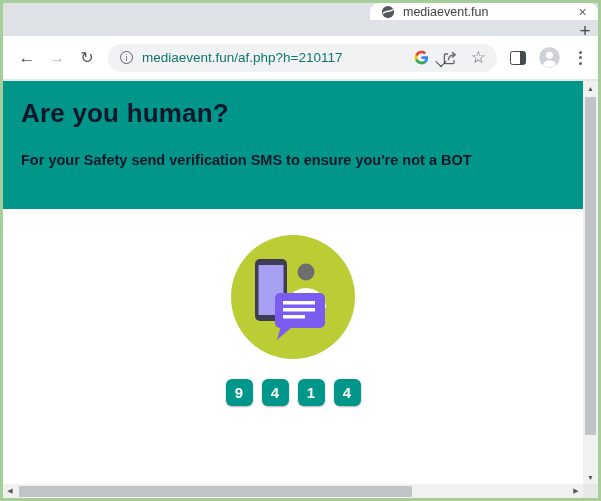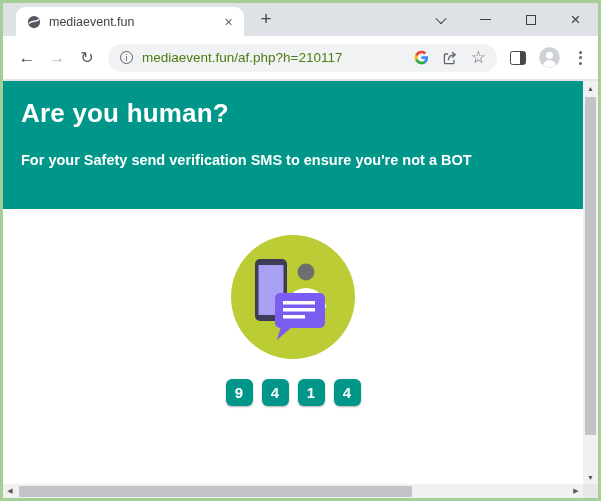--- a/index.html
+++ b/index.html
@@ -10,21 +10,21 @@
     width: 601px; height: 501px;
     border: 3px solid #a5cf97;
     background: #fff;
     display: flex; flex-direction: column;
     overflow: hidden;
   }
 
   
   .tabstrip {
     height: 33px; background: #dee1e6;
-    display: flex; align-items: flex-end; flex-shrink: 0;
+    display: flex; align-items: flex-end; flex-shrink: 0; flex-direction: column;
   }
   .tab {
     margin-left: 13px; width: 228px; height: 29px;
     background: #fff; border-radius: 9px 9px 0 0;
     display: flex; align-items: center; padding: 0 7px 0 11px;
   }
   .tab-title { flex: 1; margin-left: 8px; font-size: 12.5px; color: #3f4246; white-space: nowrap; overflow: hidden; }
   .tab-close { width: 17px; height: 17px; border-radius: 50%; display: flex; align-items: center; justify-content: center;
     font-size: 14px; color: #5f6368; cursor: pointer; }
   .new-tab { width: 26px; height: 26px; margin: 0 0 4px 9px; display: flex; align-items: center; justify-content: center;
@@ -48,36 +48,36 @@
   .nav-btn.disabled { color: #b8bcc1; }
   .reload { font-size: 16px; }
 
   .omnibox {
     flex: 1; height: 28px; margin: 0 5px 0 6px; background: #f0f2f4; border-radius: 14px;
     display: flex; align-items: center; padding: 0 11px 0 12px; min-width: 0; cursor: text;
   }
   .info-circle { width: 13px; height: 13px; border: 1.2px solid #5f6368; border-radius: 50%;
     display: flex; align-items: center; justify-content: center; flex-shrink: 0;
     font-size: 8.5px; color: #5f6368; font-style: normal; }
-  .url-text { margin-left: 9px; flex: 1; font-size: 13.5px; color: #4d7c0f; white-space: nowrap; overflow: hidden; }
+  .url-text { margin-left: 9px; flex: 1; font-size: 13.5px; color: #0f766e; white-space: nowrap; overflow: hidden; }
   .omni-icon { margin-left: 13px; display: flex; align-items: center; flex-shrink: 0; cursor: pointer; }
   .star-glyph { font-size: 17px; color: #5f6368; line-height: 1; }
 
   .right-icons { display: flex; align-items: center; margin-left: 8px; gap: 13px; flex-shrink: 0; }
   .side-panel { width: 16px; height: 14px; border: 1.8px solid #45484d; border-radius: 2.5px; position: relative; cursor: pointer; }
   .side-panel .fillbar { position: absolute; right: 0; top: 0; bottom: 0; width: 5px; background: #45484d; }
   .avatar { width: 21px; height: 21px; border-radius: 50%; overflow: hidden; cursor: pointer; display: flex; }
   .kebab { display: flex; flex-direction: column; gap: 2.5px; padding: 4px 6px; cursor: pointer; }
   .kebab i { width: 3px; height: 3px; border-radius: 50%; background: #5f6368; }
 
   
   .page { position: relative; flex: 1; background: #fff; overflow: hidden; }
   .viewport { position: absolute; left: 0; top: 0; right: 15px; bottom: 14px; overflow: hidden; }
 
-  .hero { height: 128px; background: #00968a; color: #ffffff; padding: 17px 20px 0 18px; }
+  .hero { height: 128px; background: #00968a; color: #0f172a; padding: 17px 20px 0 18px; }
   .hero h1 { font-size: 26px; font-weight: 700; letter-spacing: 0.2px; }
   .hero p { margin-top: 23px; font-size: 14.5px; font-weight: bold; }
 
   .content { display: flex; flex-direction: column; align-items: center; }
   .badge-circle { margin-top: 26px; width: 124px; height: 124px; }
 
   .digits { display: flex; gap: 9px; margin-top: 20px; }
   .digit-btn { width: 27px; height: 27px; border: none; border-radius: 6px; background: #00968a; color: #fff;
     font-family: "Liberation Sans", sans-serif; font-size: 15px; font-weight: 700;
     box-shadow: 0 1px 2px rgba(0,0,0,0.3); cursor: pointer; }

